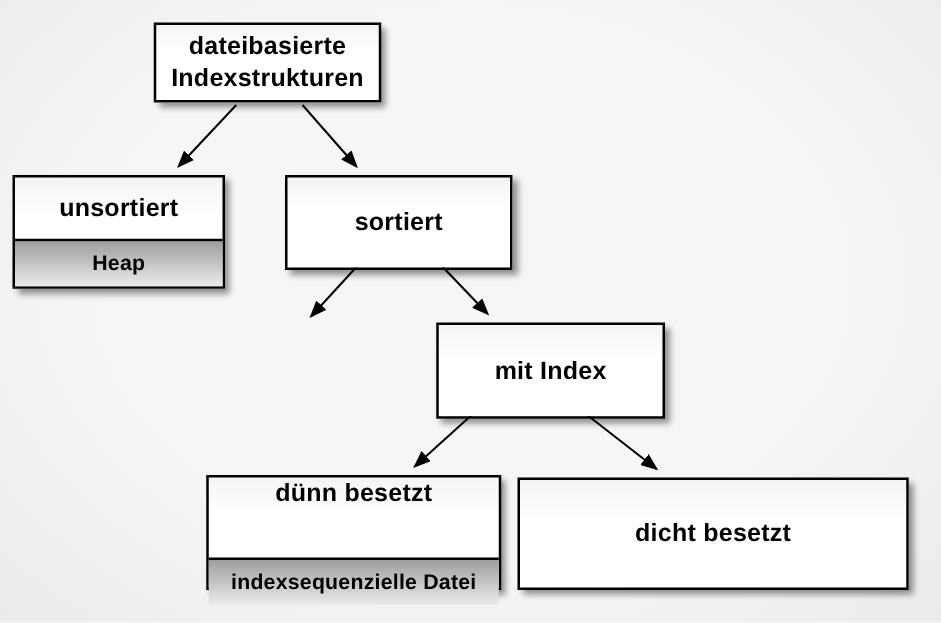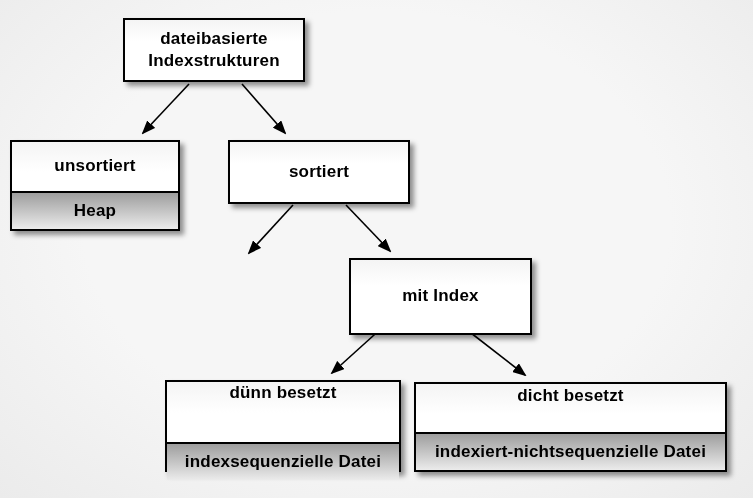--- a/index.html
+++ b/index.html
@@ -34,21 +34,21 @@
     display: flex;
     flex-direction: column;
     color: #000000;
   }
   .node-label {
     flex: 1;
     display: flex;
     align-items: center;
     justify-content: center;
     text-align: center;
-    font-size: 17px;
+    font-size: 20px;
     font-weight: 600;
     line-height: 1.3;
     white-space: pre-line;
     letter-spacing: 0.2px;
   }
   .node-sublabel {
     height: 36px;
     flex: none;
     border-top: 2px solid #000000;
     display: flex;
@@ -56,21 +56,21 @@
     justify-content: center;
     text-align: left;
     font-size: 17px;
     font-weight: 600;
     letter-spacing: 0.2px;
     background: linear-gradient(#9e9e9e, #ebebeb);
   }
   
   #node-root        { left: 123px; top: 18px;  width: 182px; height: 64px; }
   #node-unsortiert  { left: 10px;  top: 140px; width: 170px; height: 91px; }
-  #node-sortiert    { left: 228px; top: 140px; width: 182px; height: 64px; }
+  #node-sortiert    { left: 228px; top: 140px; width: 182px; height: 76px; }
   #node-ohne-index  { left: 123px; top: 260px; width: 186px; height: 87px; }
   #node-mit-index   { left: 330px; top: 258px; width: 183px; height: 77px; margin-left: 19px; }
   #node-duenn       { left: 165px; top: 380px; width: 236px; height: 92px; gap: 38px; }
   #node-dicht       { left: 414px; top: 382px; width: 313px; height: 90px; gap: 24px; }
 </style>
 </head>
 <body>
 
 <div class="canvas">
 
@@ -107,16 +107,15 @@
     <div class="node-label">mit Index</div>
   </div>
 
   <div class="node" id="node-duenn">
     <div class="node-label">dünn besetzt</div>
     <div class="node-sublabel">indexsequenzielle Datei</div>
   </div>
 
   <div class="node" id="node-dicht">
     <div class="node-label">dicht besetzt</div>
-    <div class="node-sublabel">indexiert-nichtsequenzielle Datei</div>
   </div>
 
 </div>
 
 </body></html>

